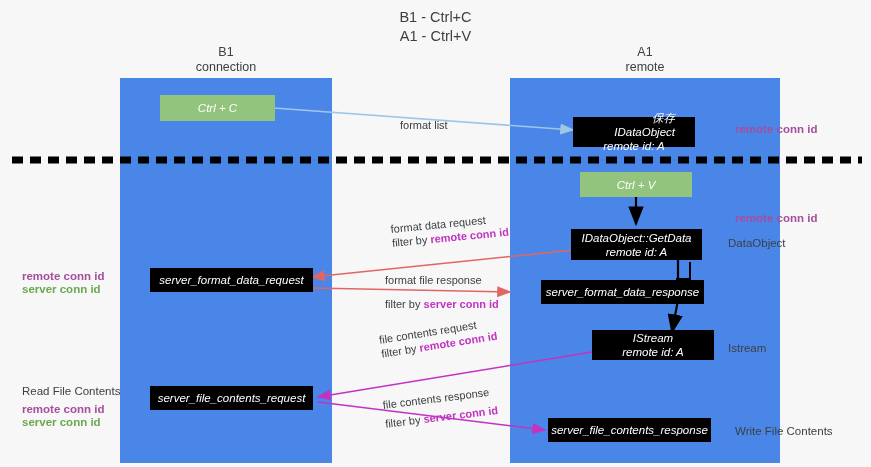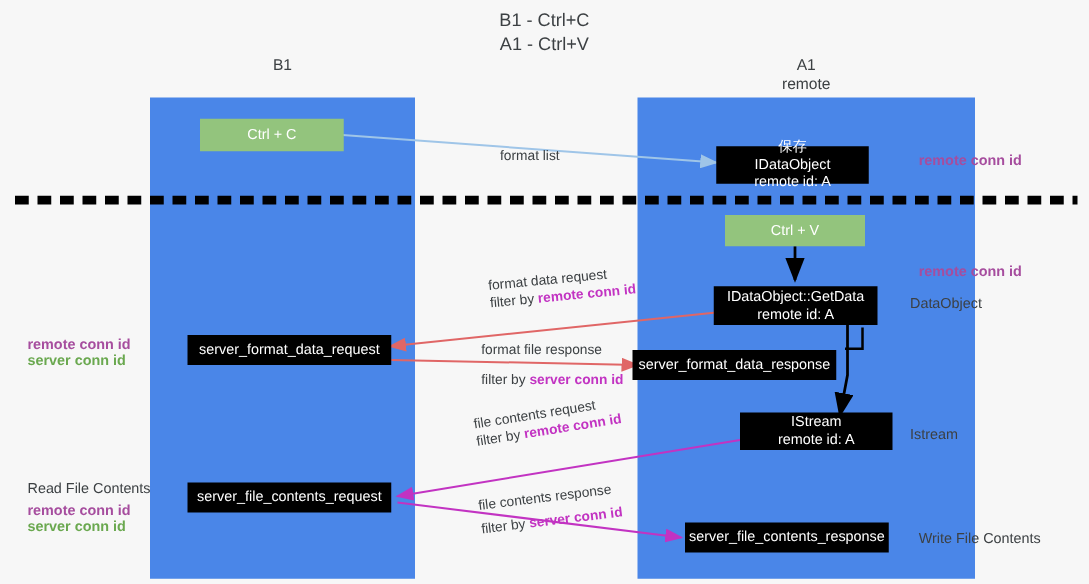--- a/index.html
+++ b/index.html
@@ -55,26 +55,27 @@
   }
   #hdr-b1 { left: 120px; top: 45px; width: 212px; }
   #hdr-a1 { left: 510px; top: 45px; width: 270px; }
 
   .box {
     position: absolute;
     display: flex;
     flex-direction: column;
     align-items: center;
     justify-content: center;
-    text-align: center;
+    text-align: right;
     font-size: 11.5px;
     line-height: 14px;
     color: #ffffff;
     box-sizing: border-box;
     padding: 2px 20px;
+    font-style: italic;
   }
   .box.green { background: #93c47d; }
   .box.orange { background: #000000; }
 
   .side-label {
     position: absolute;
     font-size: 11.5px;
     line-height: 14px;
     white-space: nowrap;
   }
@@ -99,20 +100,21 @@
 
 <div id="canvas">
 
   <div class="title">
     <div>B1 - Ctrl+C</div>
     <div>A1 - Ctrl+V</div>
   </div>
 
   <div class="lane-header" id="hdr-b1">
     <div>B1</div>
+    <div>connection</div>
   </div>
   <div class="lane-header" id="hdr-a1">
     <div>A1</div>
     <div>remote</div>
   </div>
 
   <div class="lane" id="lane-b1"></div>
   <div class="lane" id="lane-a1"></div>
 
   <svg class="svg-layer">
@@ -165,21 +167,21 @@
 
   <div class="box orange" id="n-getdata" style="left:571px; top:229px; width:131px; height:31px;">
     <div>IDataObject::GetData</div>
     <div>remote id: A</div>
   </div>
 
   <div class="box orange" id="n-sfdreq" style="left:150px; top:268px; width:163px; height:24px;">
     <div>server_format_data_request</div>
   </div>
 
-  <div class="box orange" id="n-sfdres" style="left:506px; top:280px; width:163px; height:24px;">
+  <div class="box orange" id="n-sfdres" style="left:541px; top:280px; width:163px; height:24px;">
     <div>server_format_data_response</div>
   </div>
 
   <div class="box orange" id="n-istream" style="left:592px; top:330px; width:122px; height:30px;">
     <div>IStream</div>
     <div>remote id: A</div>
   </div>
 
   <div class="box orange" id="n-sfcres" style="left:548px; top:418px; width:163px; height:24px;">
     <div>server_file_contents_response</div>

